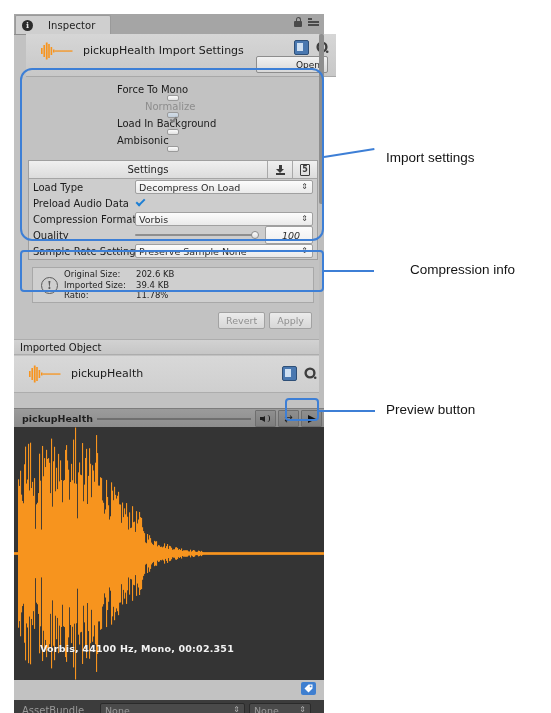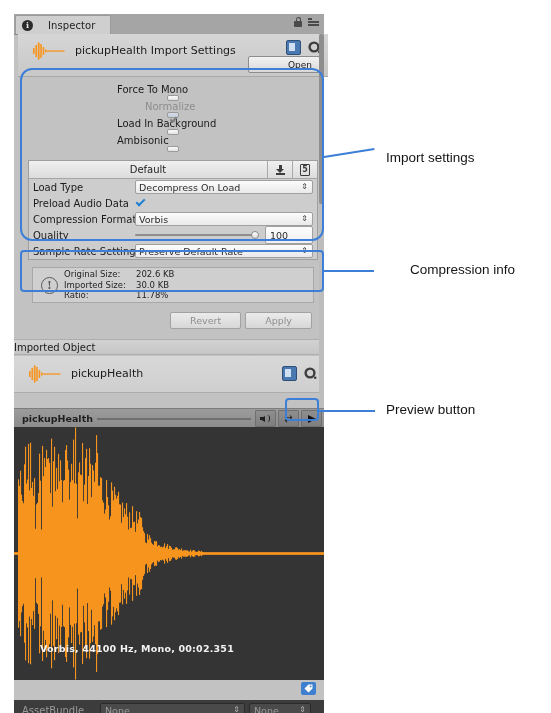--- a/index.html
+++ b/index.html
@@ -22,21 +22,21 @@
   .lock-icon .shackle{position:absolute;left:1.5px;top:0;width:5px;height:5px;border:1.3px solid #4a4a4a;
         border-bottom:none;border-radius:3px 3px 0 0;box-sizing:border-box;}
   .lock-icon .body{position:absolute;left:0;top:4px;width:8px;height:6px;background:#4a4a4a;border-radius:1px;}
   .menu-icon{width:11px;height:9px;display:flex;flex-direction:column;justify-content:center;gap:1.5px;}
   .menu-icon i{display:block;height:1.5px;background:#4a4a4a;}
   .menu-icon i:nth-child(1){width:4px;margin-left:0;}
   .menu-icon i:nth-child(2){width:11px;}
   .menu-icon i:nth-child(3){width:11px;}
 
   
-  .asset-header{position:absolute;left:4px;top:20px;width:310px;height:42px;
+  .asset-header{position:absolute;left:12px;top:20px;width:310px;height:42px;
        background:linear-gradient(#d6d6d6,#c8c8c8);border-bottom:1px solid #a8a8a8;}
   .wave-icon{position:absolute;left:14px;top:8px;width:34px;height:18px;}
   .asset-title{position:absolute;left:57px;top:10px;font-size:11px;color:#1b1b1b;}
   .hdr-icons{position:absolute;right:7px;top:6px;display:flex;align-items:center;gap:7px;}
   .book-icon{width:13px;height:13px;background:#4a78b0;border:1px solid #2e4f77;border-radius:2px;position:relative;}
   .book-icon:after{content:"";position:absolute;left:2px;top:2px;width:6px;height:8px;background:#cfe0f2;}
   .gear-icon{width:13px;height:13px;position:relative;}
   .open-btn{position:absolute;right:8px;top:22px;width:38px;height:15px;border:1px solid #8d8d8d;
       border-radius:2px;background:linear-gradient(#f2f2f2,#d8d8d8);font-size:9px;color:#222;
       display:flex;align-items:center;justify-content:center;padding-left:32px;}
@@ -73,41 +73,41 @@
   .dropdown{flex:1;height:14px;border:1px solid #a0a0a0;border-radius:2px;
       background:linear-gradient(#fcfcfc,#eaeaea);display:flex;align-items:center;
       padding:0 3px;box-sizing:border-box;font-size:9.5px;color:#2b2b2b;position:relative;}
   .dd-arrows{position:absolute;right:4px;top:2px;font-size:8px;line-height:8px;color:#3a3a3a;}
   .slider{flex:1;height:14px;display:flex;align-items:center;position:relative;padding-right:6px;}
   .slider .track{position:absolute;left:0;right:10px;height:2px;background:#8e8e8e;border-radius:1px;}
   .slider .knob{position:absolute;right:6px;top:3px;width:8px;height:8px;border-radius:50%;
       background:linear-gradient(#fdfdfd,#dcdcdc);border:1px solid #8c8c8c;box-sizing:border-box;}
   .numbox{width:48px;height:18px;border:1px solid #a0a0a0;border-radius:2px;
       background:linear-gradient(#fcfcfc,#efefef);font-size:9.5px;color:#2b2b2b;
-      display:flex;align-items:center;padding-left:4px;box-sizing:border-box;}
+      display:flex;align-items:center;padding-left:16px;box-sizing:border-box;font-style:italic;}
 
   
   .info-box{position:absolute;left:18px;top:253px;width:282px;height:36px;border:1px solid #a8a8a8;
       background:#cfcfcf;box-sizing:border-box;display:flex;align-items:center;}
   .warn-icon{width:17px;height:17px;border-radius:50%;border:1.5px solid #5b5b5b;margin:0 6px 0 8px;
       color:#5b5b5b;font-size:11px;font-weight:bold;text-align:center;line-height:15px;
       font-family:"DejaVu Serif",serif;box-sizing:border-box;}
   .info-tbl{font-size:8.5px;color:#1f1f1f;line-height:10.5px;}
   .info-tbl .ln{display:flex;}
   .info-tbl .k{width:72px;}
   .info-tbl .v{width:70px;}
 
   .btn-row{position:absolute;right:12px;top:298px;display:flex;gap:4px;}
-  .gbtn{height:15px;padding:0 19px;border:1px solid #a2a2a2;border-radius:2px;
+  .gbtn{height:15px;padding:0 7px;border:1px solid #a2a2a2;border-radius:2px;
       background:linear-gradient(#ebebeb,#d7d7d7);font-size:9.5px;color:#8f8f8f;
       display:flex;align-items:center;}
   .imported-hdr{position:absolute;left:0;top:325px;width:310px;height:16px;
       background:linear-gradient(#d2d2d2,#c6c6c6);border-top:1px solid #adadad;
       border-bottom:1px solid #adadad;font-size:10px;color:#1b1b1b;
-      display:flex;align-items:center;box-sizing:border-box;}
+      display:flex;align-items:center;padding-left:6px;box-sizing:border-box;}
   .imported-body{position:absolute;left:0;top:342px;width:310px;height:36px;
       background:linear-gradient(#d8d8d8,#cfcfcf);border-bottom:1px solid #adadad;}
   .imported-body .wave-icon{left:14px;top:9px;}
   .imported-name{position:absolute;left:57px;top:11px;font-size:11px;color:#1b1b1b;}
 
   
   .preview-bar{position:absolute;left:0;top:394px;width:310px;height:19px;
       background:linear-gradient(#9b9b9b,#8c8c8c);border-top:1px solid #7d7d7d;
       display:flex;align-items:center;}
   .preview-name{font-size:9.5px;font-weight:bold;color:#1e1e1e;padding-left:8px;white-space:nowrap;}
@@ -217,21 +217,21 @@
         <span class="lbl">Load In Background</span>
         <span class="chk"></span>
       </div>
       <div class="row">
         <span class="lbl">Ambisonic</span>
         <span class="chk"></span>
       </div>
 
       <div class="platform-box">
         <div class="platform-tabs">
-          <div class="ptab-default">Default</div>
+          <div class="ptab-default">Settings</div>
           <div class="ptab-icon">
             <div class="dl-icon">
               <div class="stem"></div>
                 <div class="arrow"></div>
                 <div class="base"></div>
             </div>
           </div>
           <div class="ptab-icon">
             <div class="html5-icon">5</div>
           </div>
@@ -263,37 +263,37 @@
           <span class="slider">
             <span class="track"></span>
             <span class="knob"></span>
           </span>
           <span class="numbox">100</span>
         </div>
 
         <div class="prow">
           <span class="plbl">Sample Rate Setting</span>
           <span class="dropdown">
-            <span>Preserve Default Rate</span>
+            <span>Preserve Sample None</span>
             <span class="dd-arrows">⇕</span>
           </span>
         </div>
       </div>
     </div>
 
     <div class="info-box">
       <div class="warn-icon">!</div>
       <div class="info-tbl">
         <div class="ln">
           <span class="k">Original Size:</span>
           <span class="v">202.6 KB</span>
         </div>
         <div class="ln">
           <span class="k">Imported Size:</span>
-          <span class="v">30.0 KB</span>
+          <span class="v">39.4 KB</span>
         </div>
         <div class="ln">
           <span class="k">Ratio:</span>
           <span class="v">11.78%</span>
         </div>
       </div>
     </div>
 
     <div class="btn-row">
       <div class="gbtn">Revert</div>

